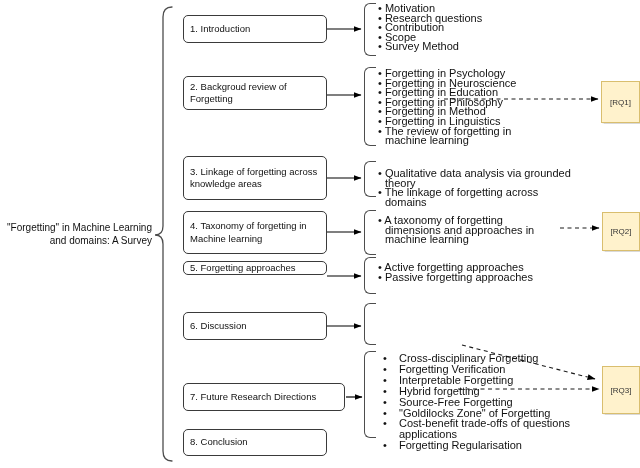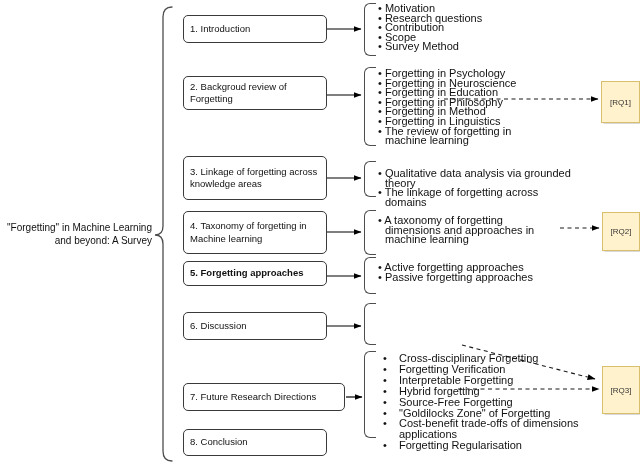--- a/index.html
+++ b/index.html
@@ -61,40 +61,40 @@
     <line x1="346" y1="397" x2="362" y2="397" stroke="#000" stroke-width="1.2" marker-end="url(#ah)"></line>
 
     <line x1="444" y1="99" x2="598" y2="99" stroke="#1a1a1a" stroke-width="1.1" stroke-dasharray="4 3.5" marker-end="url(#ah)"></line>
     <line x1="560" y1="228" x2="599" y2="228" stroke="#1a1a1a" stroke-width="1.1" stroke-dasharray="4 3.5" marker-end="url(#ah)"></line>
     <line x1="462" y1="345" x2="595" y2="379" stroke="#1a1a1a" stroke-width="1.1" stroke-dasharray="4 3.5" marker-end="url(#ah)"></line>
     <line x1="458" y1="389" x2="599" y2="389" stroke="#1a1a1a" stroke-width="1.1" stroke-dasharray="4 3.5" marker-end="url(#ah)"></line>
   </svg>
 
   <div class="root-label">
     <div>"Forgetting" in Machine Learning</div>
-    <div>and beyond: A Survey</div>
+    <div>and domains: A Survey</div>
   </div>
 
   <svg class="brace" width="26" height="460" viewBox="0 0 26 460">
     <path d="M20,3 Q11,3 11,13 L11,222 Q11,231 3,231 Q11,231 11,240 L11,447 Q11,457 20,457" fill="none" stroke="#4d4d4d" stroke-width="1.3" stroke-linecap="round"></path>
   </svg>
 
   <div class="sec-box" style="top:15px;height:28px;">
       <span class="t">1. Introduction</span>
     </div>
   <div class="sec-box" style="top:76px;height:34px;">
       <span class="t">2. Backgroud review of Forgetting</span>
     </div>
   <div class="sec-box" style="top:156px;height:44px;">
       <span class="t">3. Linkage of forgetting across knowledge areas</span>
     </div>
   <div class="sec-box" style="top:211px;height:43px;">
       <span class="t">4. Taxonomy of forgetting in Machine learning</span>
     </div>
-  <div class="sec-box" style="top:261px;height:25px;font-weight:bold;">
+  <div class="sec-box" style="top:261px;height:14px;">
       <span class="t">5. Forgetting approaches</span>
     </div>
   <div class="sec-box" style="top:312px;height:28px;">
       <span class="t">6. Discussion</span>
     </div>
   <div class="sec-box" style="top:383px;height:28px;width:162px;">
       <span class="t">7. Future Research Directions</span>
     </div>
   <div class="sec-box" style="top:429px;height:27px;">
       <span class="t">8. Conclusion</span>
@@ -141,21 +141,21 @@
   </ul>
 
 
   <ul class="bullets wide" style="top:353px;">
     <li>Cross-disciplinary Forgetting</li>
     <li>Forgetting Verification</li>
     <li>Interpretable Forgetting</li>
     <li>Hybrid forgetting</li>
     <li>Source-Free Forgetting</li>
     <li>"Goldilocks Zone" of Forgetting</li>
-    <li>Cost-benefit trade-offs of dimensions applications</li>
+    <li>Cost-benefit trade-offs of questions applications</li>
     <li>Forgetting Regularisation</li>
   </ul>
 
   <div class="note" style="left:601px;top:81px;width:37px;height:40px;">
       <span>[RQ1]</span>
     </div>
   <div class="note" style="left:602px;top:212px;width:36px;height:37px;">
       <span>[RQ2]</span>
     </div>
   <div class="note" style="left:602px;top:366px;width:36px;height:46px;">

